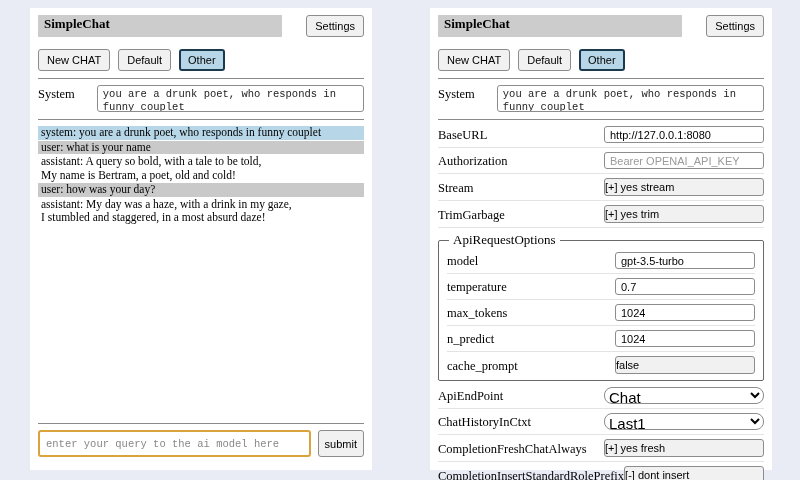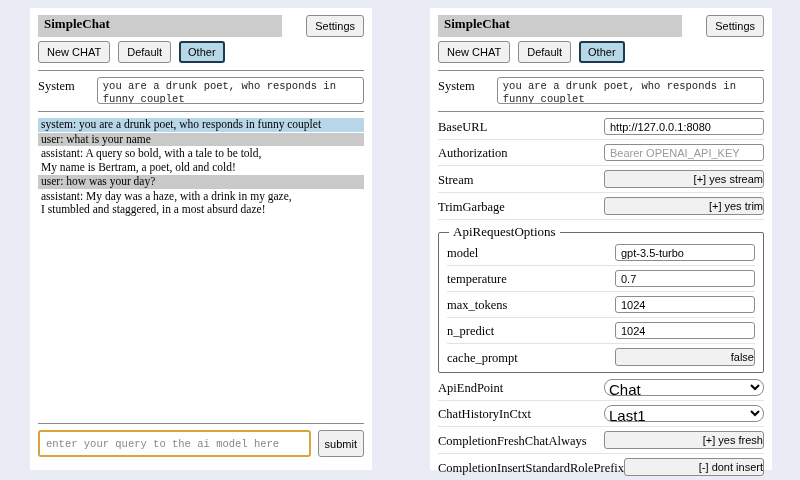--- a/index.html
+++ b/index.html
@@ -17,21 +17,21 @@
          display:flex;flex-direction:column;padding:0 8px;}
   #left-panel{left:30px;} #right-panel{left:430px;}
 
   
   .titlebar-row{display:flex;gap:24px;margin-top:7px;align-items:stretch;}
   .titlebar{flex:1;background:var(--titlebar-bg);font-weight:bold;font-size:13px;
             line-height:17px;padding:0 6px;}
   button{font-family:"Liberation Sans",sans-serif;font-size:11px;color:#000;
          background:#f1f1f1;border:1px solid var(--control-border);border-radius:3px;
          padding:4px 8px;line-height:12px;}
-  .tabs{display:flex;gap:8px;margin-top:4px;}
+  .tabs{display:flex;gap:8px;margin-top:12px;}
   .tab-selected{background:var(--selected-tab-bg);border:2px solid var(--selected-tab-border);
                 padding:1px 7px;}
   hr.major{border:none;border-top:1px solid #8a8a8a;margin:7px 0 0;}
 
   .system-row{display:flex;gap:22px;margin-top:6px;align-items:flex-start;}
   .label{font-size:12.5px;padding-top:2px;white-space:nowrap;}
   textarea.system-input{flex:1;height:27px;resize:none;overflow:hidden;
       font-family:"Liberation Mono",monospace;font-size:10.5px;line-height:13px;
       border:1px solid var(--control-border);border-radius:3px;padding:2px 5px;color:#222;}
 
@@ -46,21 +46,21 @@
   .settings-list{margin-top:2px;}
   .srow{display:flex;justify-content:space-between;align-items:center;
         padding:4px 0;border-bottom:1px solid var(--row-line);}
   .ctrl{width:160px;}
   input.text-ctrl{width:160px;height:17px;font-family:"Liberation Sans",sans-serif;
       font-size:11px;border:1px solid var(--control-border);border-radius:3px;
       padding:2px 5px;color:#000;}
   input.text-ctrl::placeholder{color:#9a9a9a;}
   select.ctrl{height:17px;font-family:"Liberation Sans",sans-serif;font-size:15px;
       border:1px solid var(--control-border);border-radius:8px;background:#fff;}
-  button.wide-btn{width:160px;padding:2px 0;text-align:right;}
+  button.wide-btn{width:160px;padding:2px 0;text-align:left;}
   fieldset{border:1px solid #6a6a6a;border-radius:2px;margin:4px 0 2px;
            padding:0 8px 2px;}
   legend{font-size:13px;padding:0 4px;margin-left:2px;}
   fieldset .ctrl,fieldset input.text-ctrl,fieldset button.wide-btrl,
   fieldset button.wide-btn{width:140px;}
   fieldset .srow:last-child{border-bottom:none;}
 
   
   .bottom{margin-top:auto;}
   .query-row{display:flex;gap:7px;margin:6px 0 13px;align-items:stretch;}

